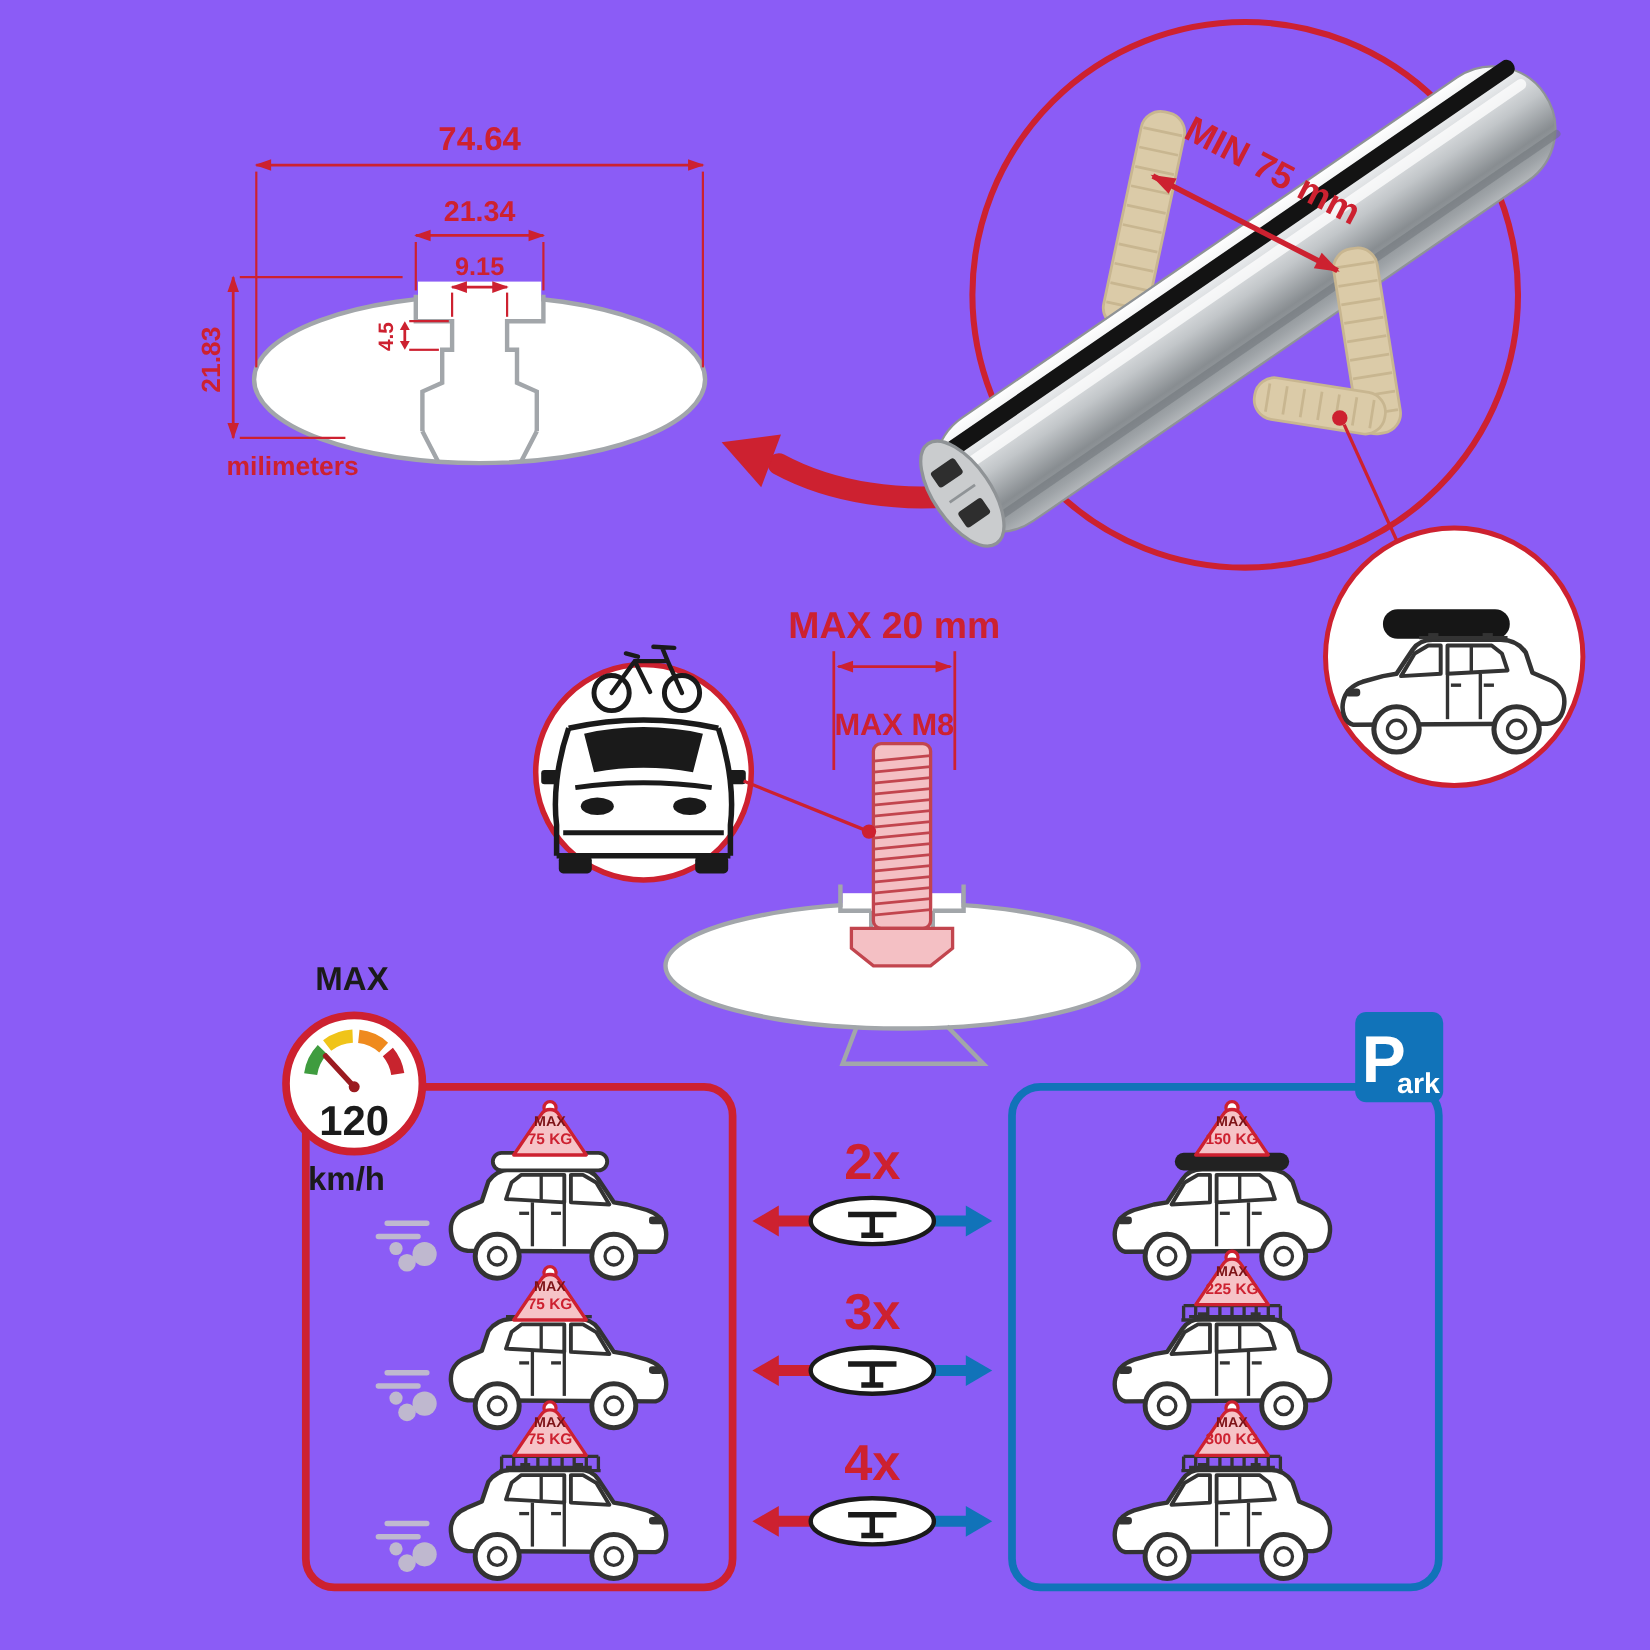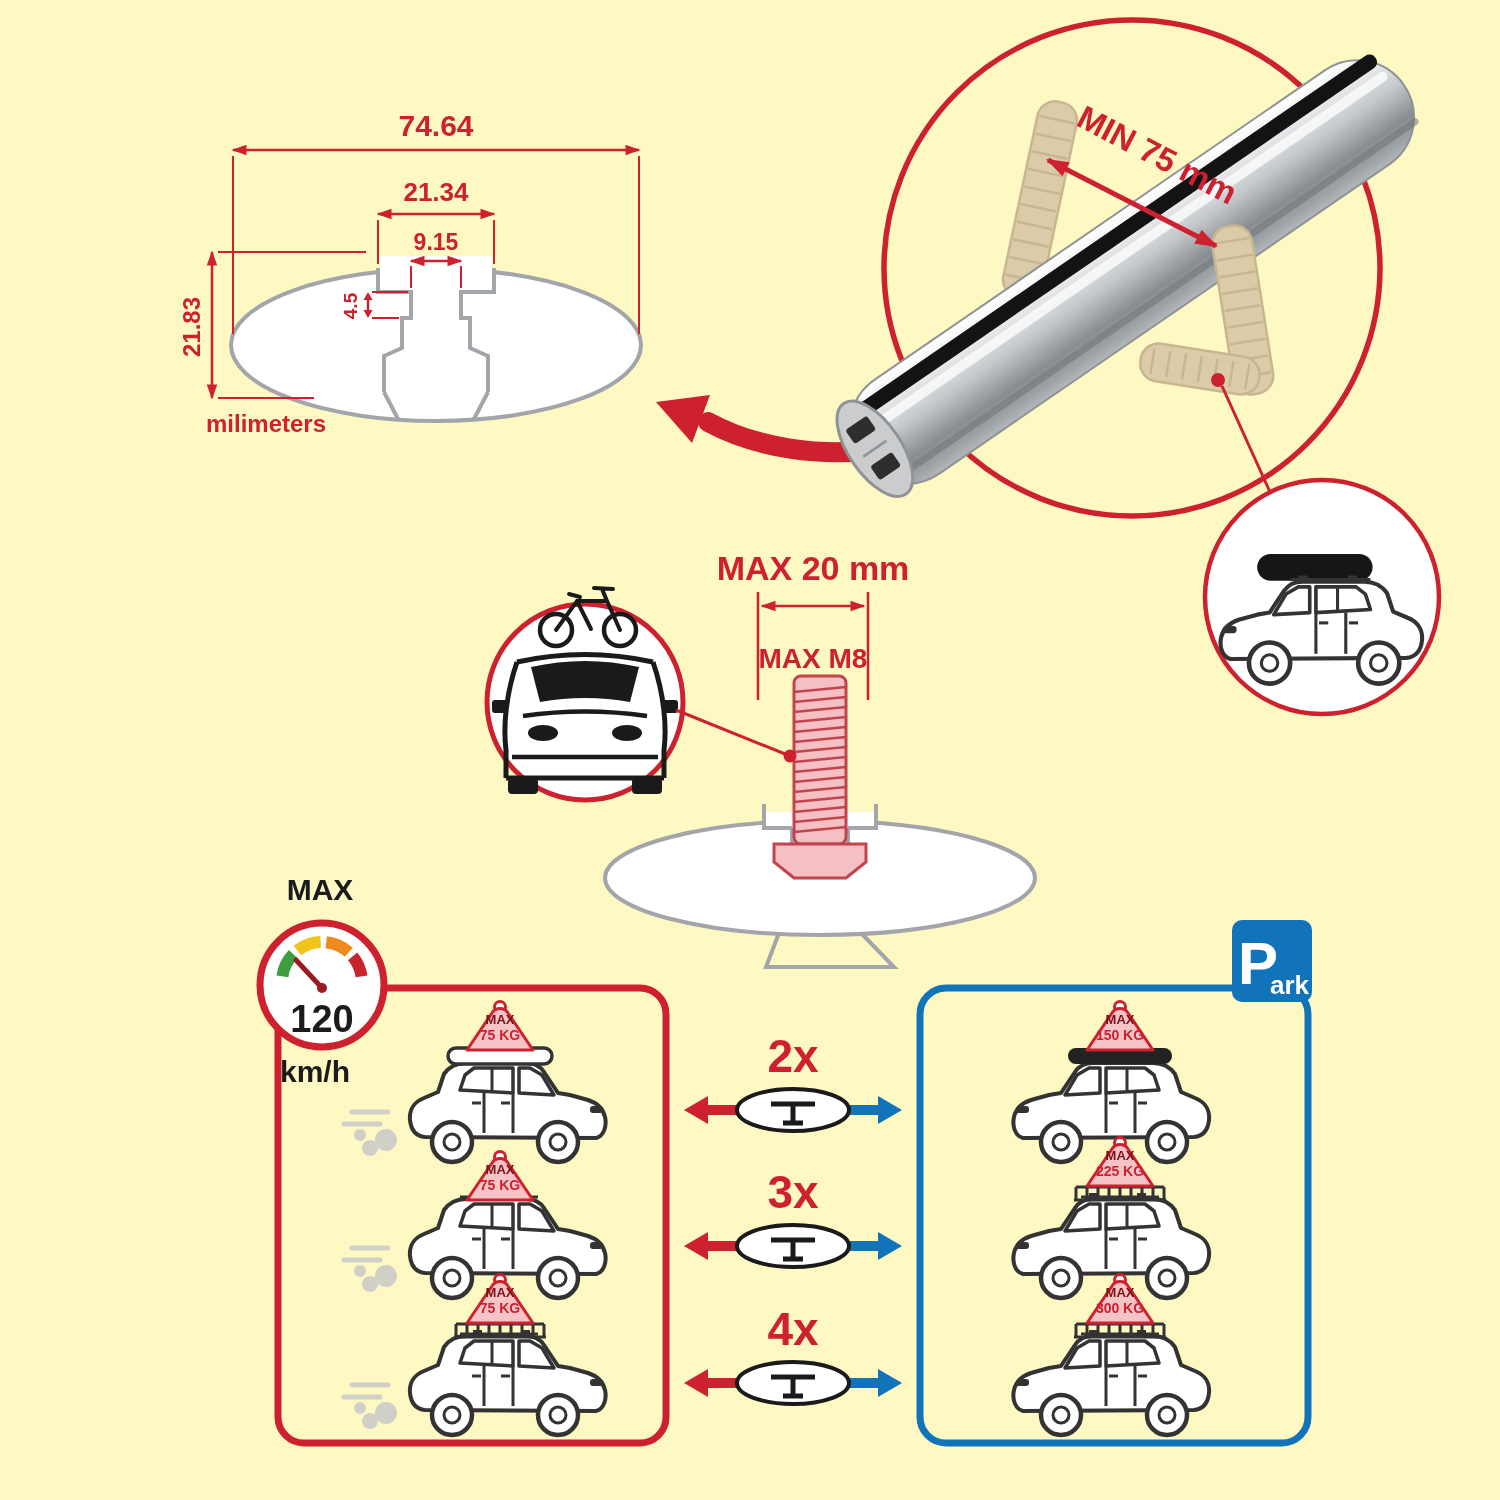--- a/index.html
+++ b/index.html
@@ -1,16 +1,16 @@
 <!DOCTYPE html>
 <html><head>
 <meta charset="utf-8">
 <style>
   html,body{margin:0;padding:0;background:#ffffff;}
-  .stage{width:1500px;height:1500px;position:relative;overflow:hidden;background:#fef9c3;}
+  .stage{width:1500px;height:1500px;position:relative;overflow:hidden;background:#8b5cf6;}
   svg{display:block;}
   text{font-family:"Liberation Sans","DejaVu Sans",sans-serif;font-weight:bold;}
   .t-red{fill:#cd2130;}
   .t-ink{fill:#1b1b1b;}
   .t-badge-max{fill:#7d1216;}
   .t-badge-kg{fill:#cd2130;}
   .t-white{fill:#ffffff;}
 </style>
 </head>
 <body>

